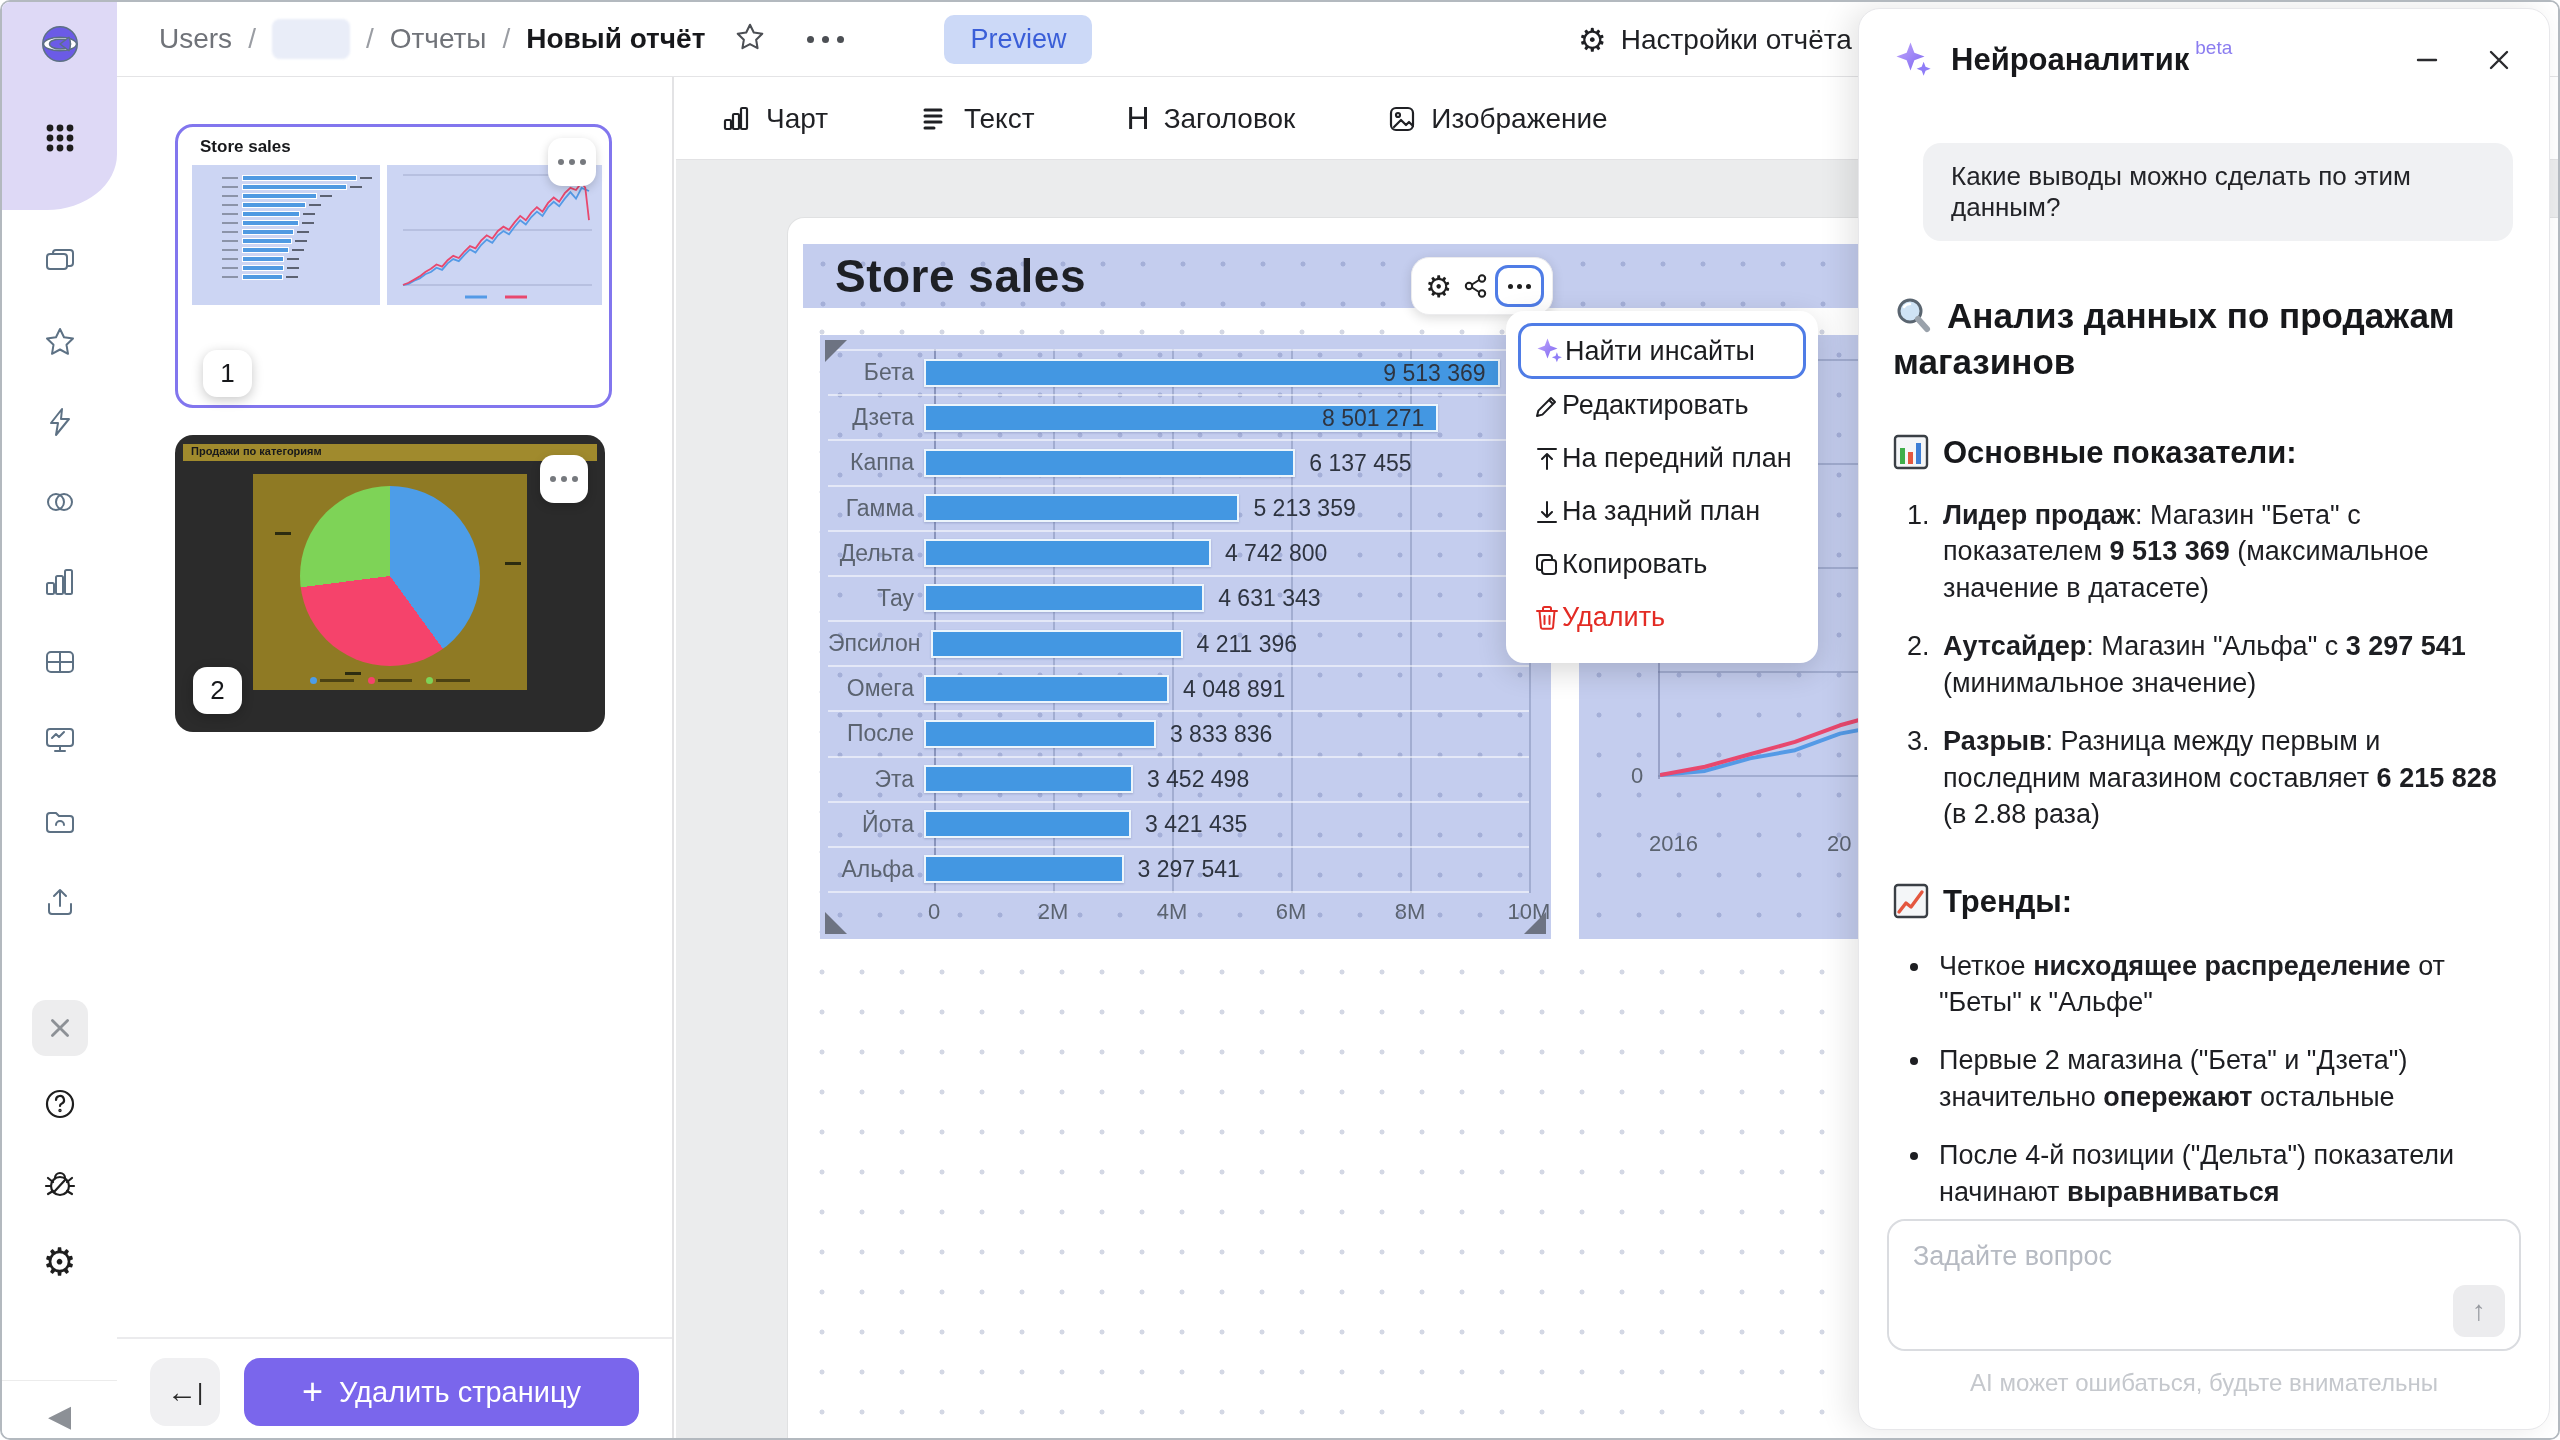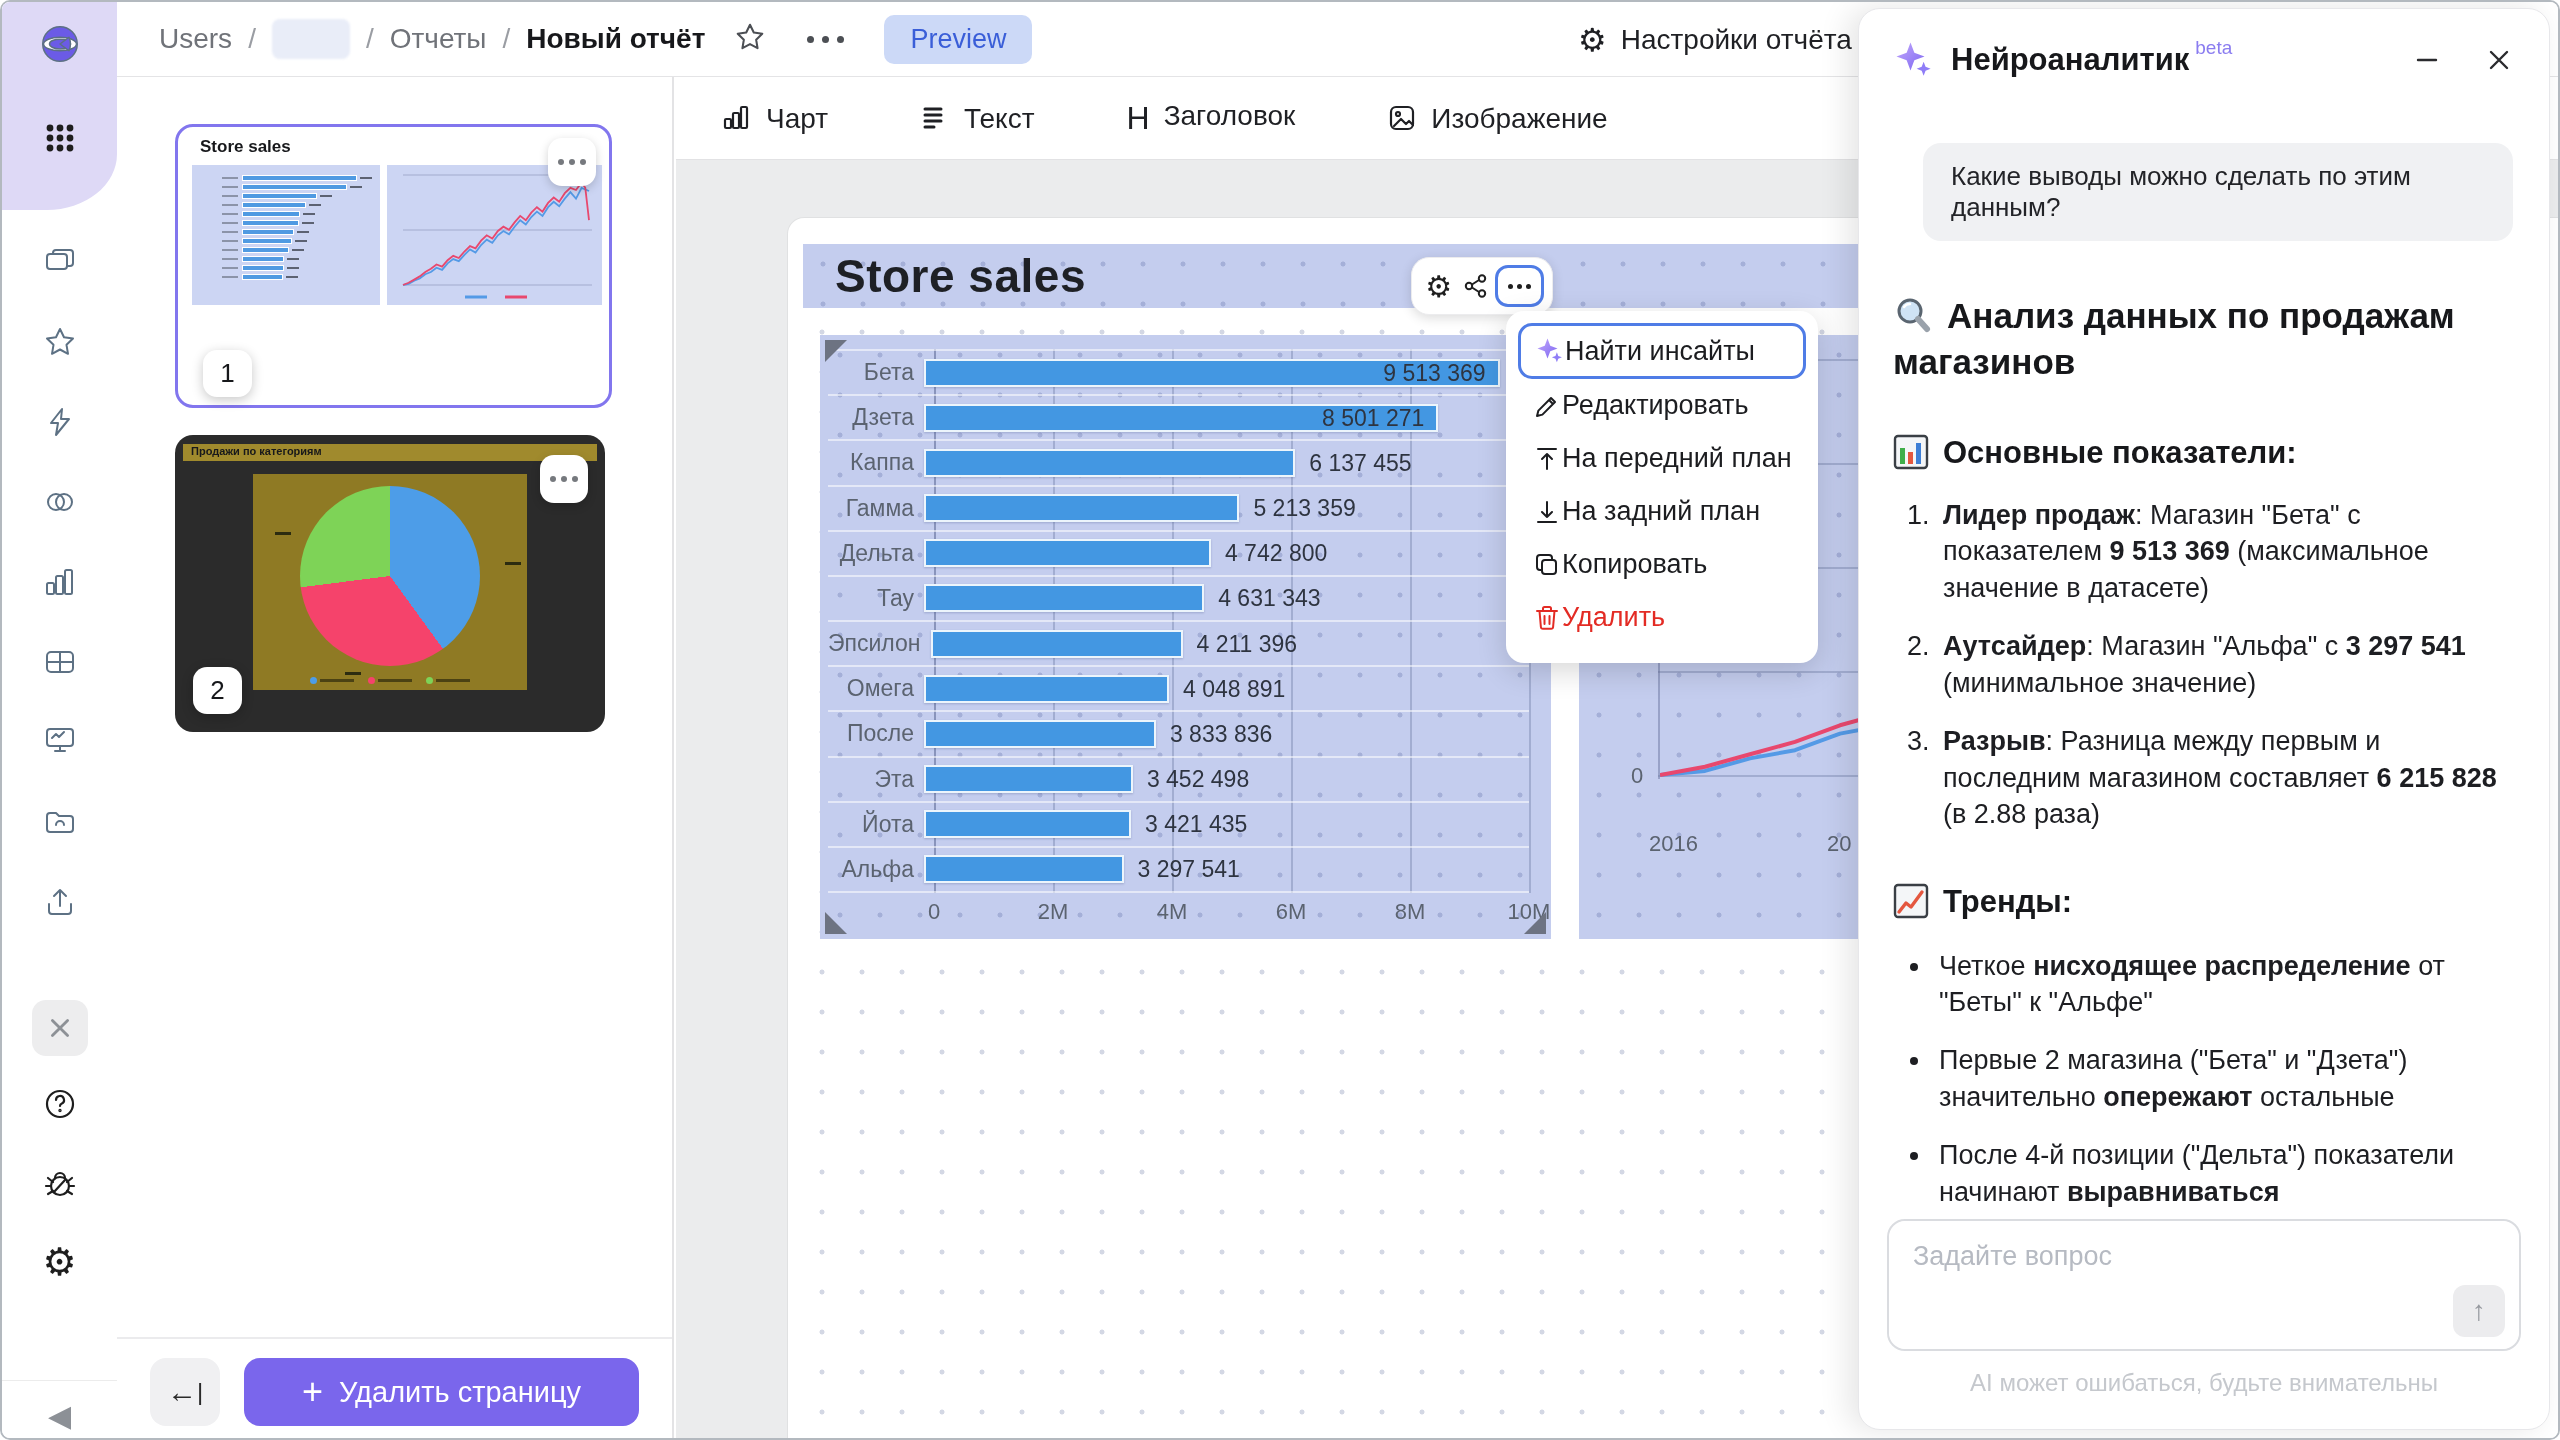--- a/index.html
+++ b/index.html
@@ -30,21 +30,21 @@
     border-bottom:1px solid #e4e4e6; z-index:6; display:flex; align-items:center; }
   .crumbs { display:flex; align-items:center; margin-left:42px; font-size:28px; color:#707379; gap:16px; }
   .crumb { cursor:pointer; }
   .crumb-sep { color:#9a9da3; }
   .crumb-blur { width:78px; height:40px; background:#e9edf8; border-radius:8px; filter:blur(1px); }
   .crumb-current { color:#17181b; font-weight:600; }
   .star-ic { margin-left:28px; cursor:pointer; }
   .star-ic svg { width:34px; height:34px; fill:none; stroke:#4c4f54; stroke-width:2.2; stroke-linejoin:round; }
   .dots-h { display:flex; gap:8px; margin-left:40px; cursor:pointer; }
   .dots-h i { width:7px; height:7px; border-radius:50%; background:#4c4f54; }
-  .preview-chip { margin-left:40px; background:#ccd9f7; color:#3a5ed8; font-size:27px;
+  .preview-chip { margin-left:100px; background:#ccd9f7; color:#3a5ed8; font-size:27px;
     padding:9px 26px; border-radius:10px; cursor:pointer; }
   .report-settings { position:absolute; left:1461px; top:0; height:75px; display:flex; align-items:center; gap:14px;
     font-size:28px; color:#1f2024; cursor:pointer; white-space:nowrap; }
   .gear-char { font-size:32px; line-height:1; }
 
   
   .pages-panel { position:absolute; left:115px; top:75px; bottom:0; width:557px; background:#fff;
     border-right:2px solid #e3e3e5; z-index:5; }
   .thumb { position:absolute; cursor:pointer; }
   .thumb1 { left:58px; top:47px; width:437px; height:284px; background:#fff;
@@ -82,21 +82,21 @@
     border-radius:16px; display:flex; align-items:center; justify-content:center; font-size:30px; color:#2a2a2a; cursor:pointer; }
   .add-page-btn { position:absolute; left:127px; top:1281px; width:395px; height:68px; background:#7a66ec;
     border-radius:16px; display:flex; align-items:center; justify-content:center; gap:16px;
     color:#fff; font-size:29px; cursor:pointer; }
   .add-page-btn .plus { font-size:36px; font-weight:300; }
 
   
   .canvas { position:absolute; left:674px; top:76px; right:0; bottom:0; background:#ebeced; z-index:1; overflow:hidden; }
   .insert-bar { position:absolute; left:0; right:0; top:0; height:82px; background:#fff;
     border-bottom:1px solid #e2e2e4; display:flex; align-items:center; padding-left:46px; gap:92px; }
-  .insert-item { display:flex; align-items:flex-start; gap:14px; font-size:28px; color:#1f2024; cursor:pointer; }
+  .insert-item { display:flex; align-items:center; gap:14px; font-size:28px; color:#1f2024; cursor:pointer; }
   .insert-item svg { width:30px; height:30px; stroke:#1f2024; fill:none; stroke-width:2.2; stroke-linecap:round; stroke-linejoin:round; }
   .insert-item .h-glyph { font-size:32px; font-weight:500; }
 
   .page-card { position:absolute; left:112px; top:140px; width:1900px; height:1400px; background:#fff;
     border-radius:16px; box-shadow:0 0 0 1px rgba(0,0,0,.045);
     background-image:radial-gradient(circle, rgba(130,142,178,.35) 2.2px, transparent 2.8px);
     background-size:40px 40px; background-position:14px 14px; }
 
   .widget { position:absolute; background-color:#c4cdee;
     background-image:radial-gradient(circle, rgba(84,98,158,.28) 2.2px, transparent 2.8px);

